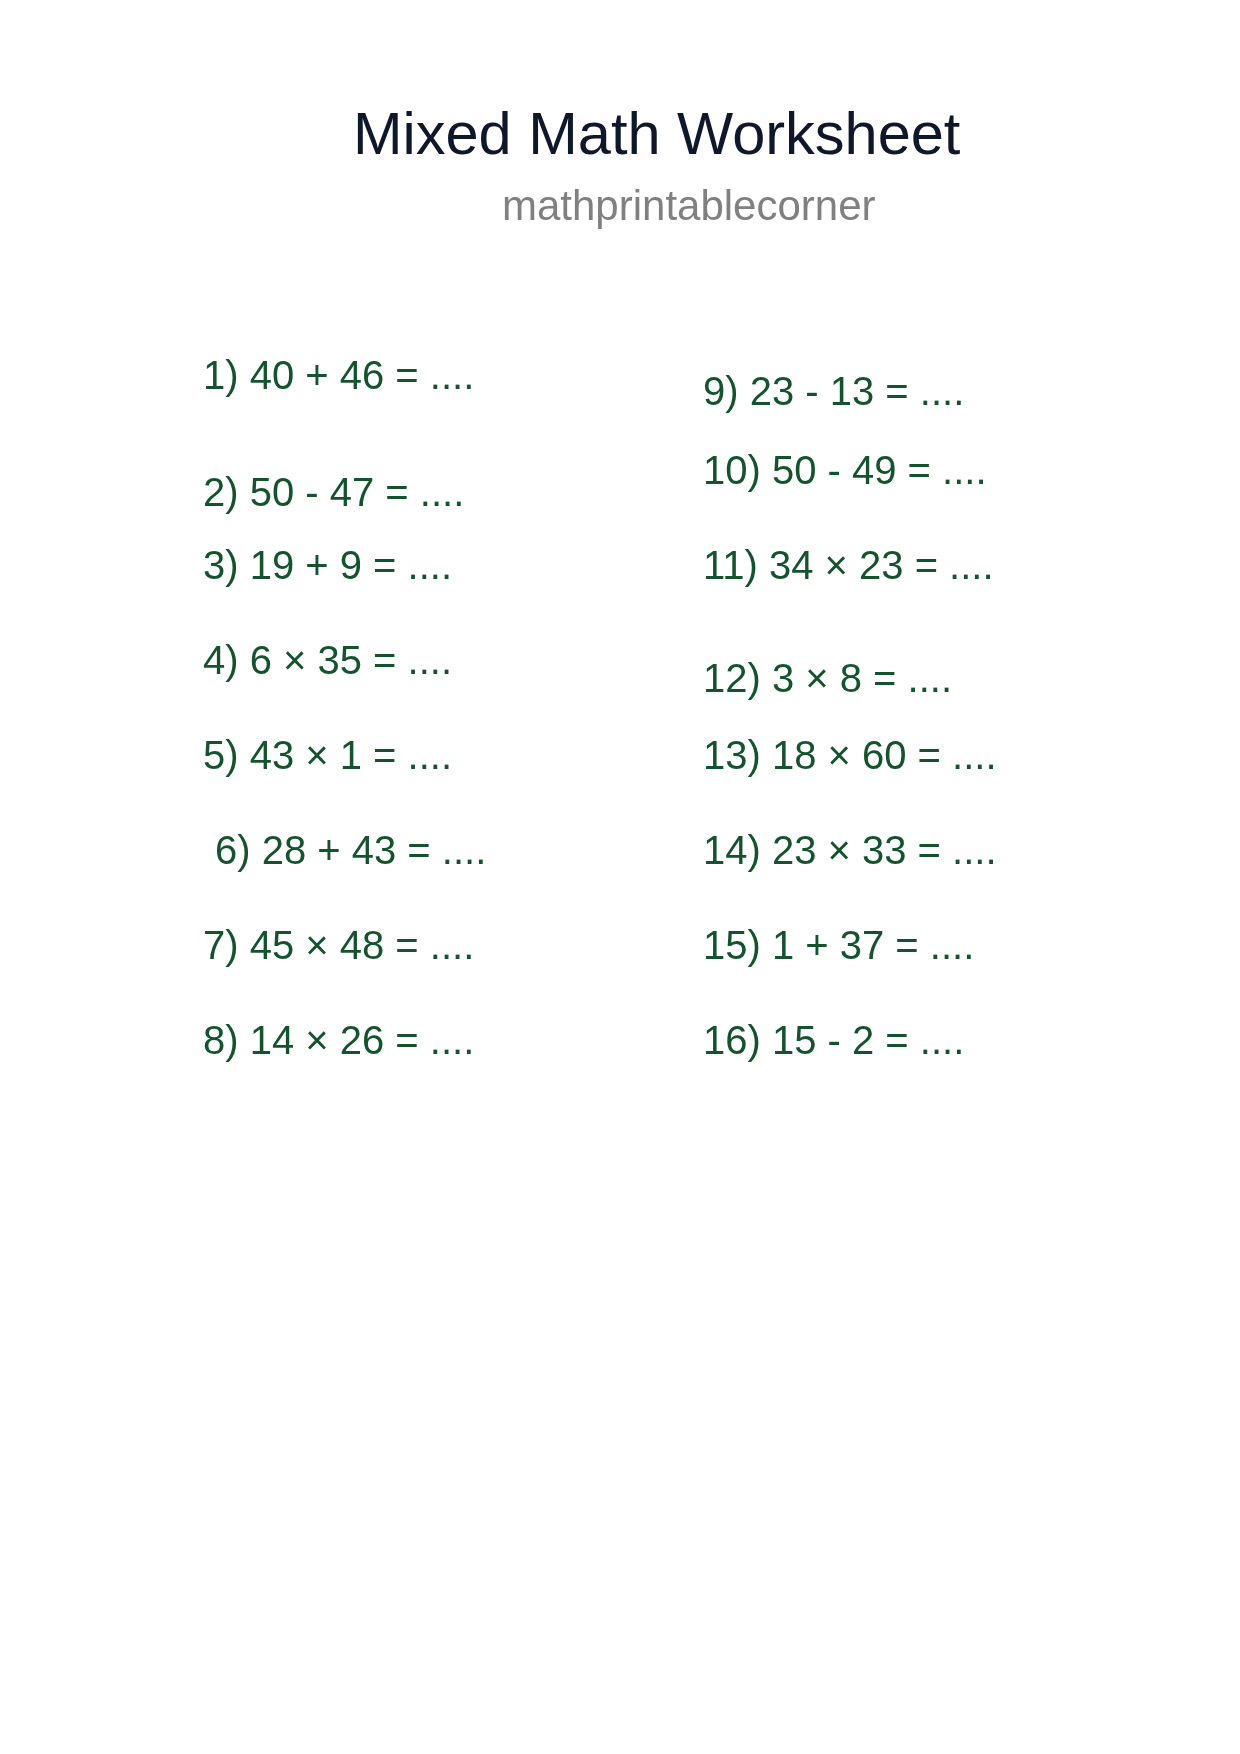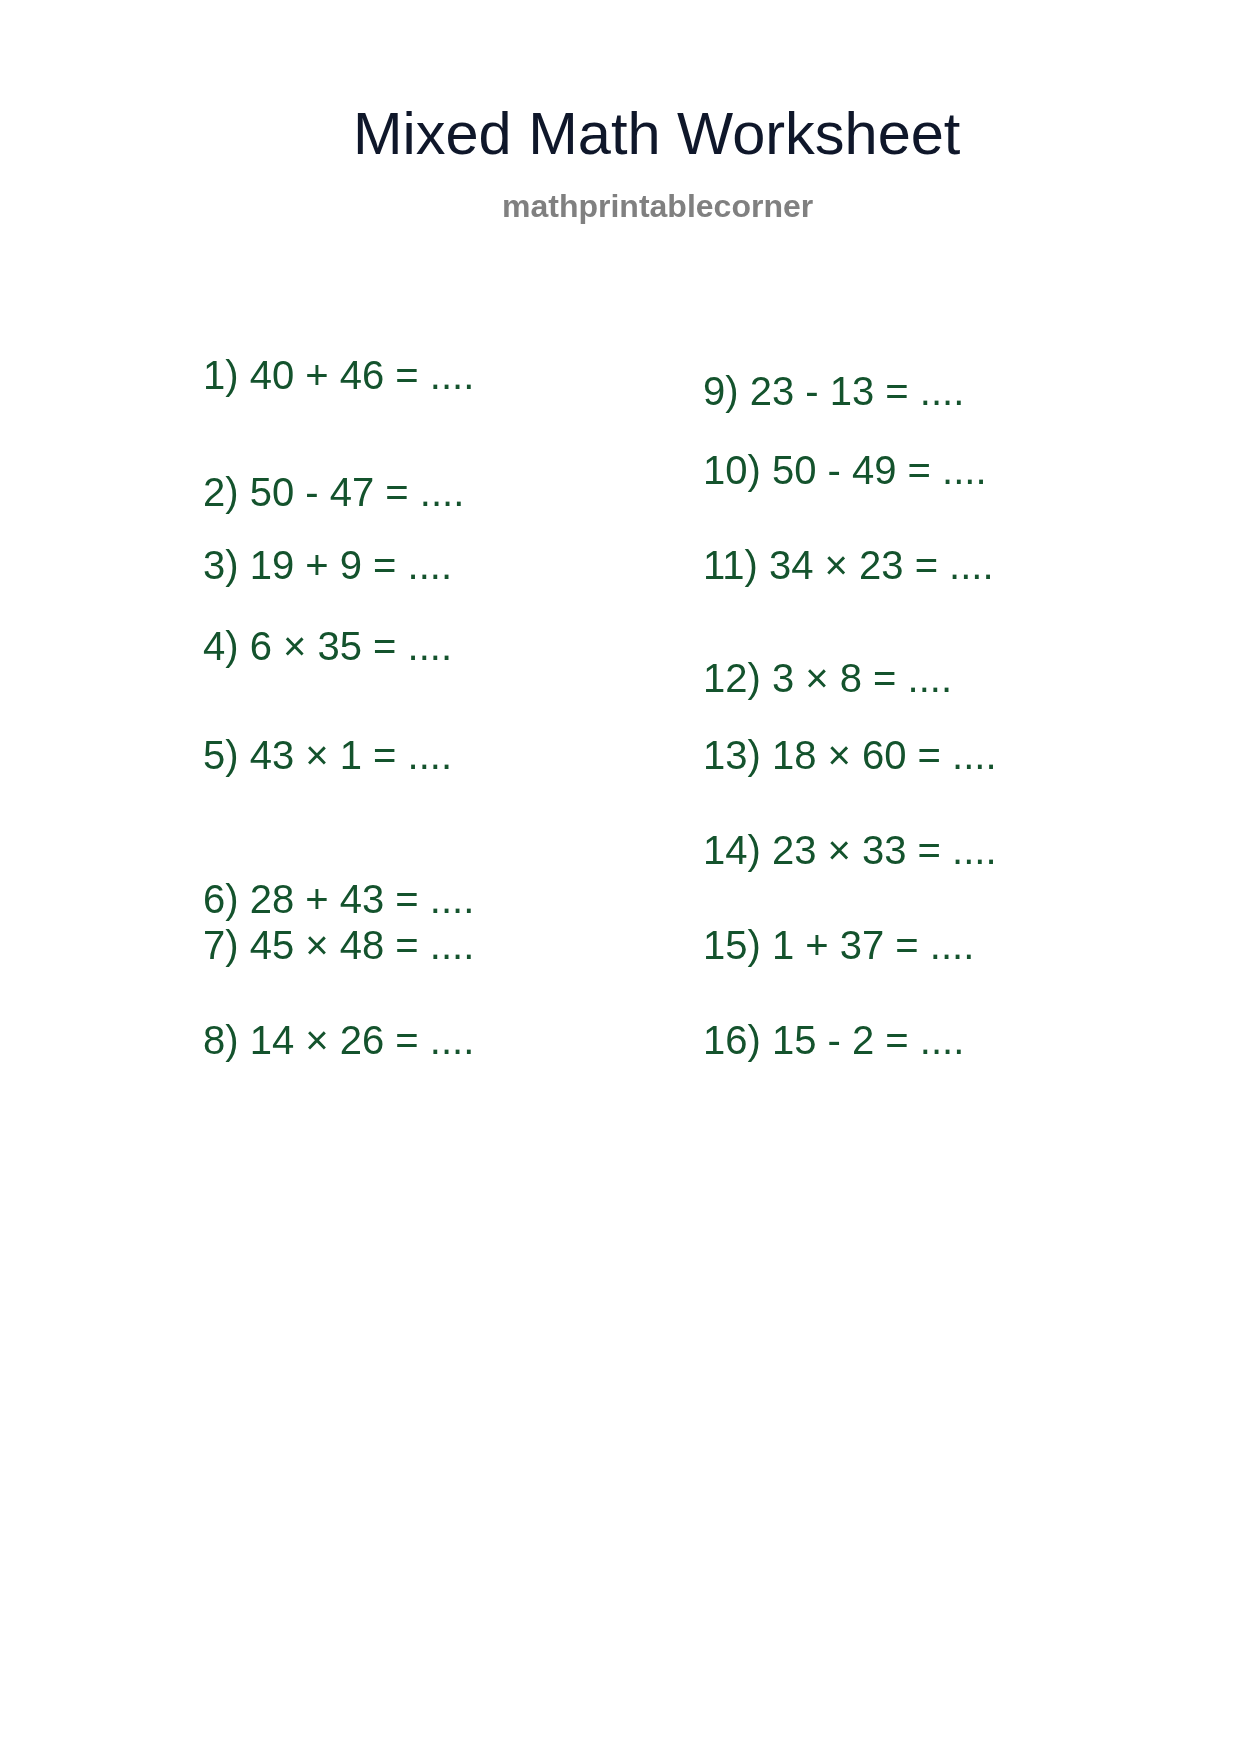--- a/index.html
+++ b/index.html
@@ -24,23 +24,23 @@
       line-height: 66px;
       font-weight: normal;
       white-space: nowrap;
       color: #0f172a;
     }
     .subtitle {
       position: absolute;
       left: 502px;
       top: 179px;
       margin: 0;
-      font-size: 32px;
+      font-size: 42px;
       line-height: 54px;
-      font-weight: bold;
+      font-weight: normal;
       white-space: nowrap;
       color: #808080;
     }
     .column {
       position: absolute;
       top: 0;
     }
     .column.left  { left: 203px; }
     .column.right { left: 703px; }
     .problem {
@@ -55,23 +55,23 @@
 </head>
 <body>
 
 <h1 class="title">Mixed Math Worksheet</h1>
 <div class="subtitle">mathprintablecorner</div>
 
 <div class="column left">
   <div class="problem" style="top:350px;">1) 40 + 46 = ....</div>
   <div class="problem" style="top:445px;margin-top:22px;">2) 50 - 47 = ....</div>
   <div class="problem" style="top:540px;">3) 19 + 9 = ....</div>
-  <div class="problem" style="top:621px;">4) 6 × 35 = ....</div>
+  <div class="problem" style="top:635px;">4) 6 × 35 = ....</div>
   <div class="problem" style="top:730px;">5) 43 × 1 = ....</div>
-  <div class="problem" style="top:874px;">6) 28 + 43 = ....</div>
+  <div class="problem" style="top:825px;margin-left:12px;">6) 28 + 43 = ....</div>
   <div class="problem" style="top:920px;">7) 45 × 48 = ....</div>
   <div class="problem" style="top:1015px;">8) 14 × 26 = ....</div>
 </div>
 
 <div class="column right">
   <div class="problem" style="top:366px;">9) 23 - 13 = ....</div>
   <div class="problem" style="top:445px;">10) 50 - 49 = ....</div>
   <div class="problem" style="top:540px;">11) 34 × 23 = ....</div>
   <div class="problem" style="top:653px;">12) 3 × 8 = ....</div>
   <div class="problem" style="top:730px;">13) 18 × 60 = ....</div>

